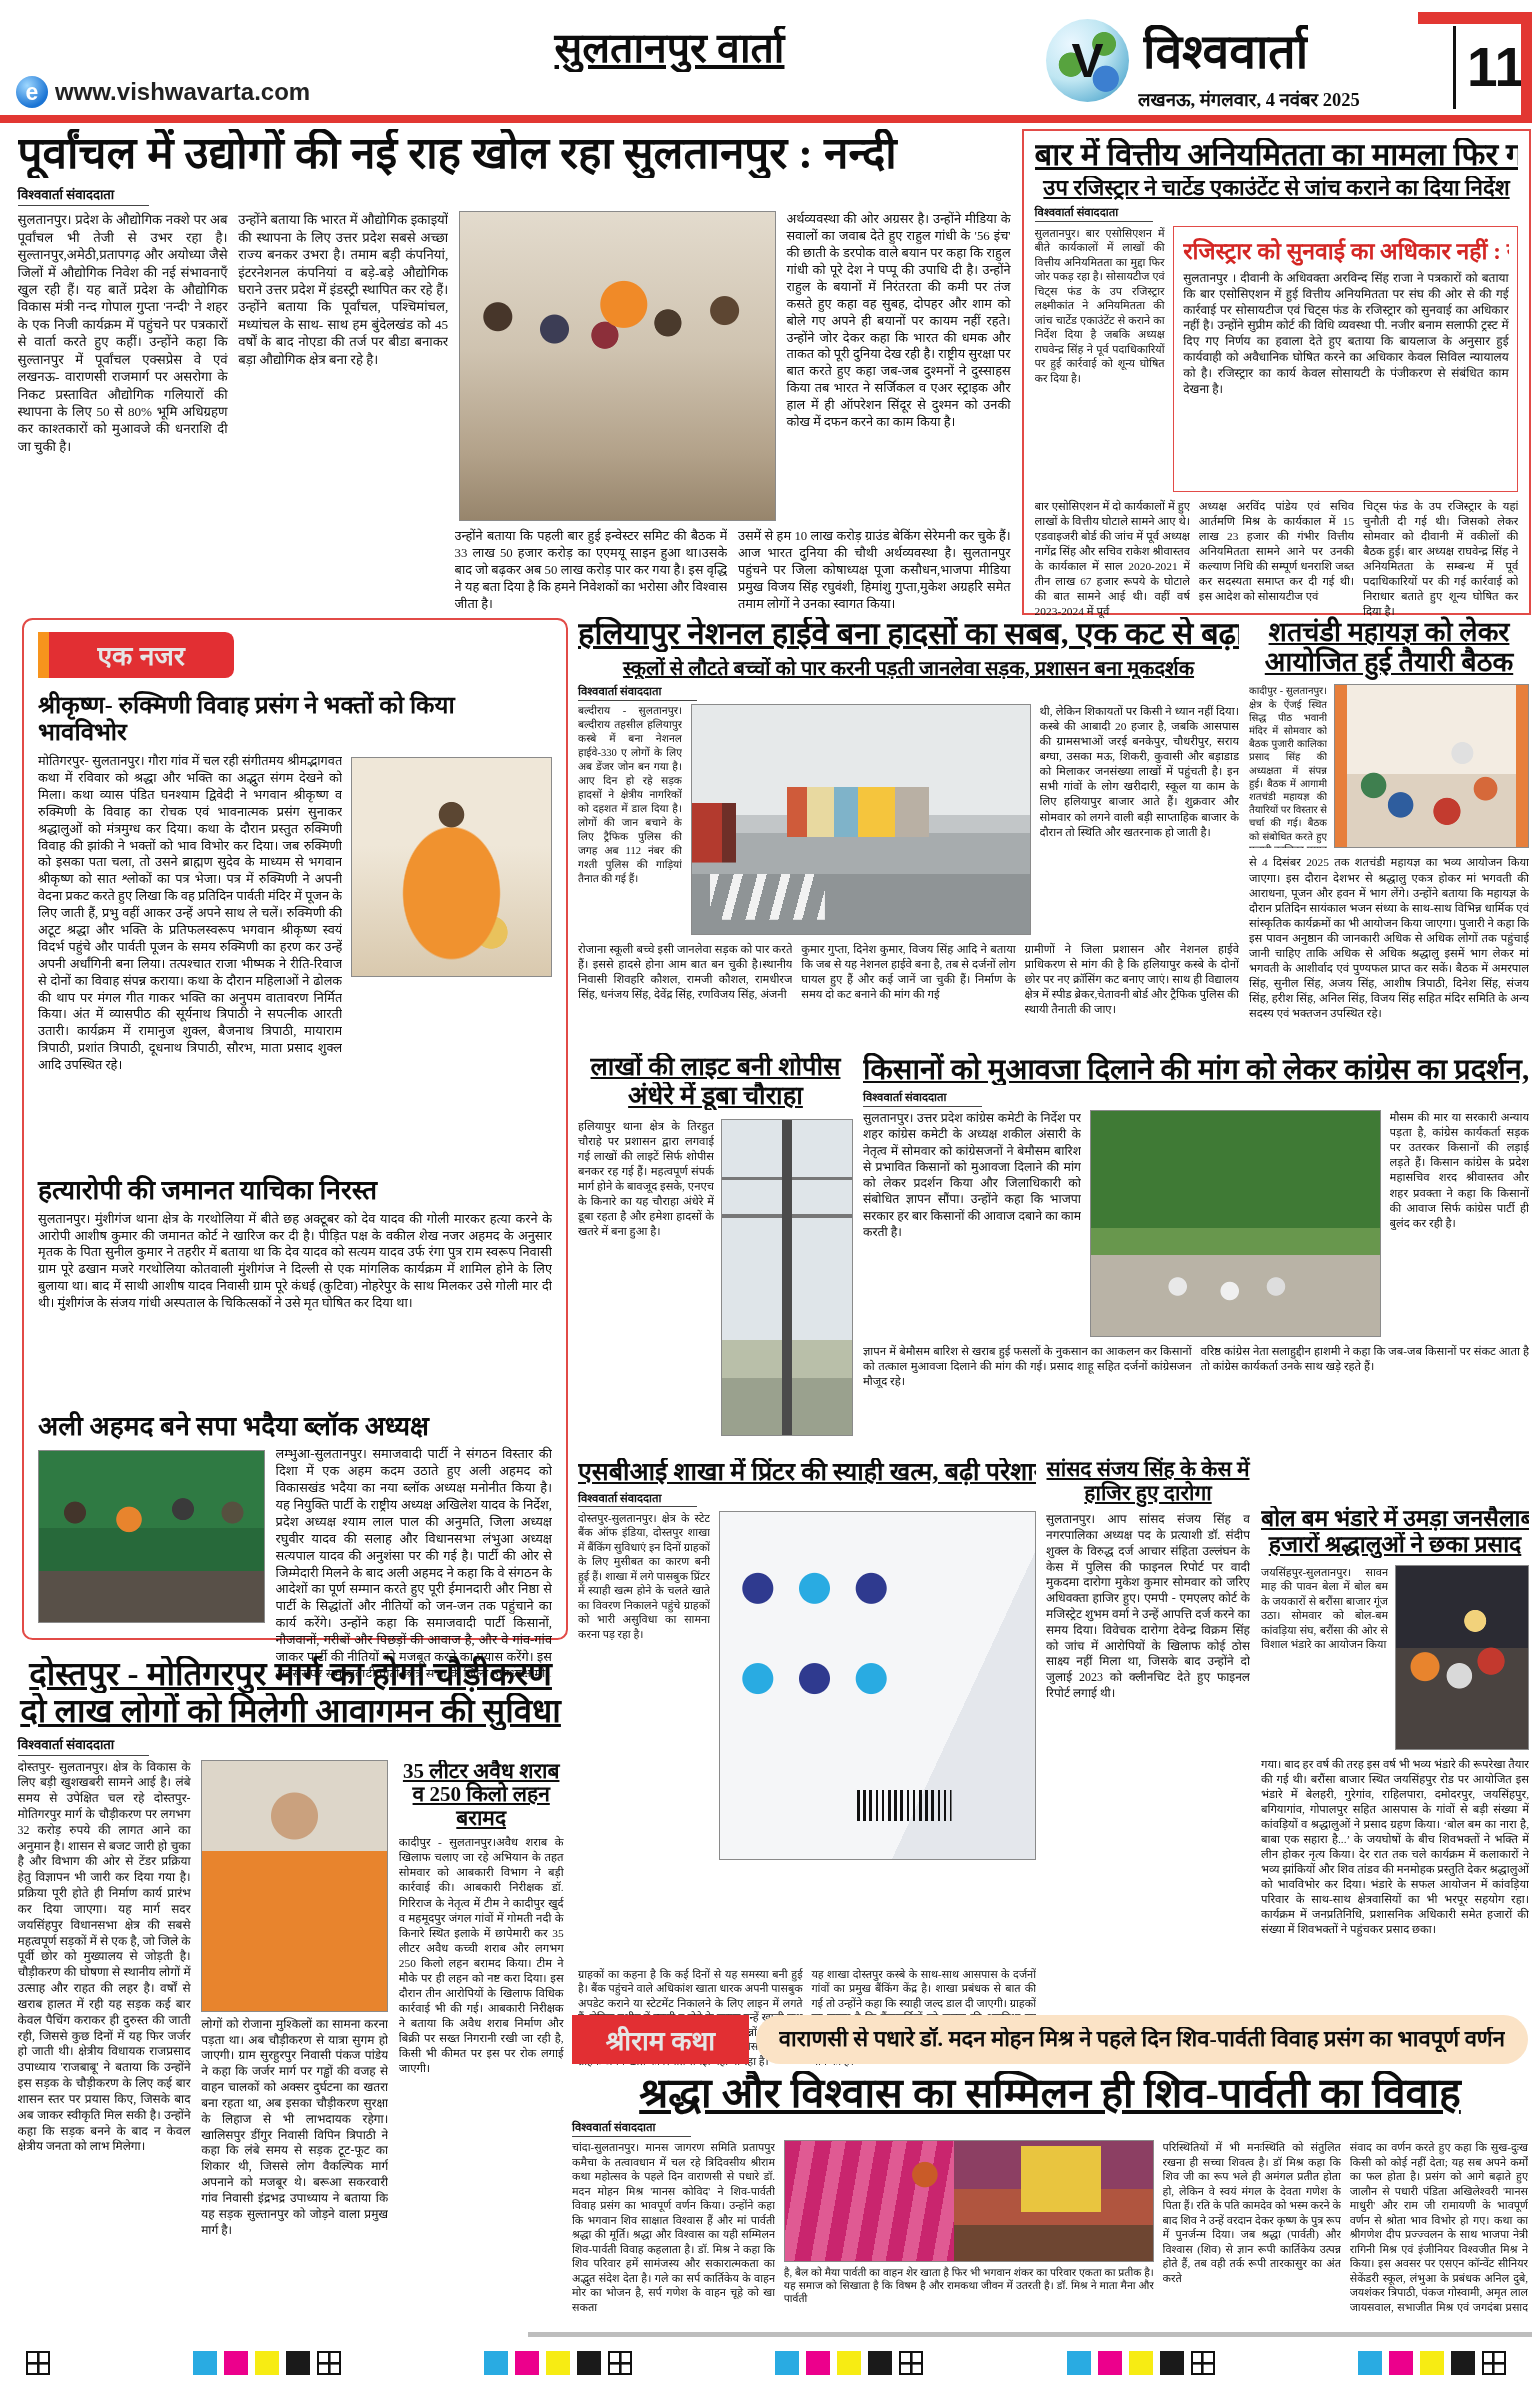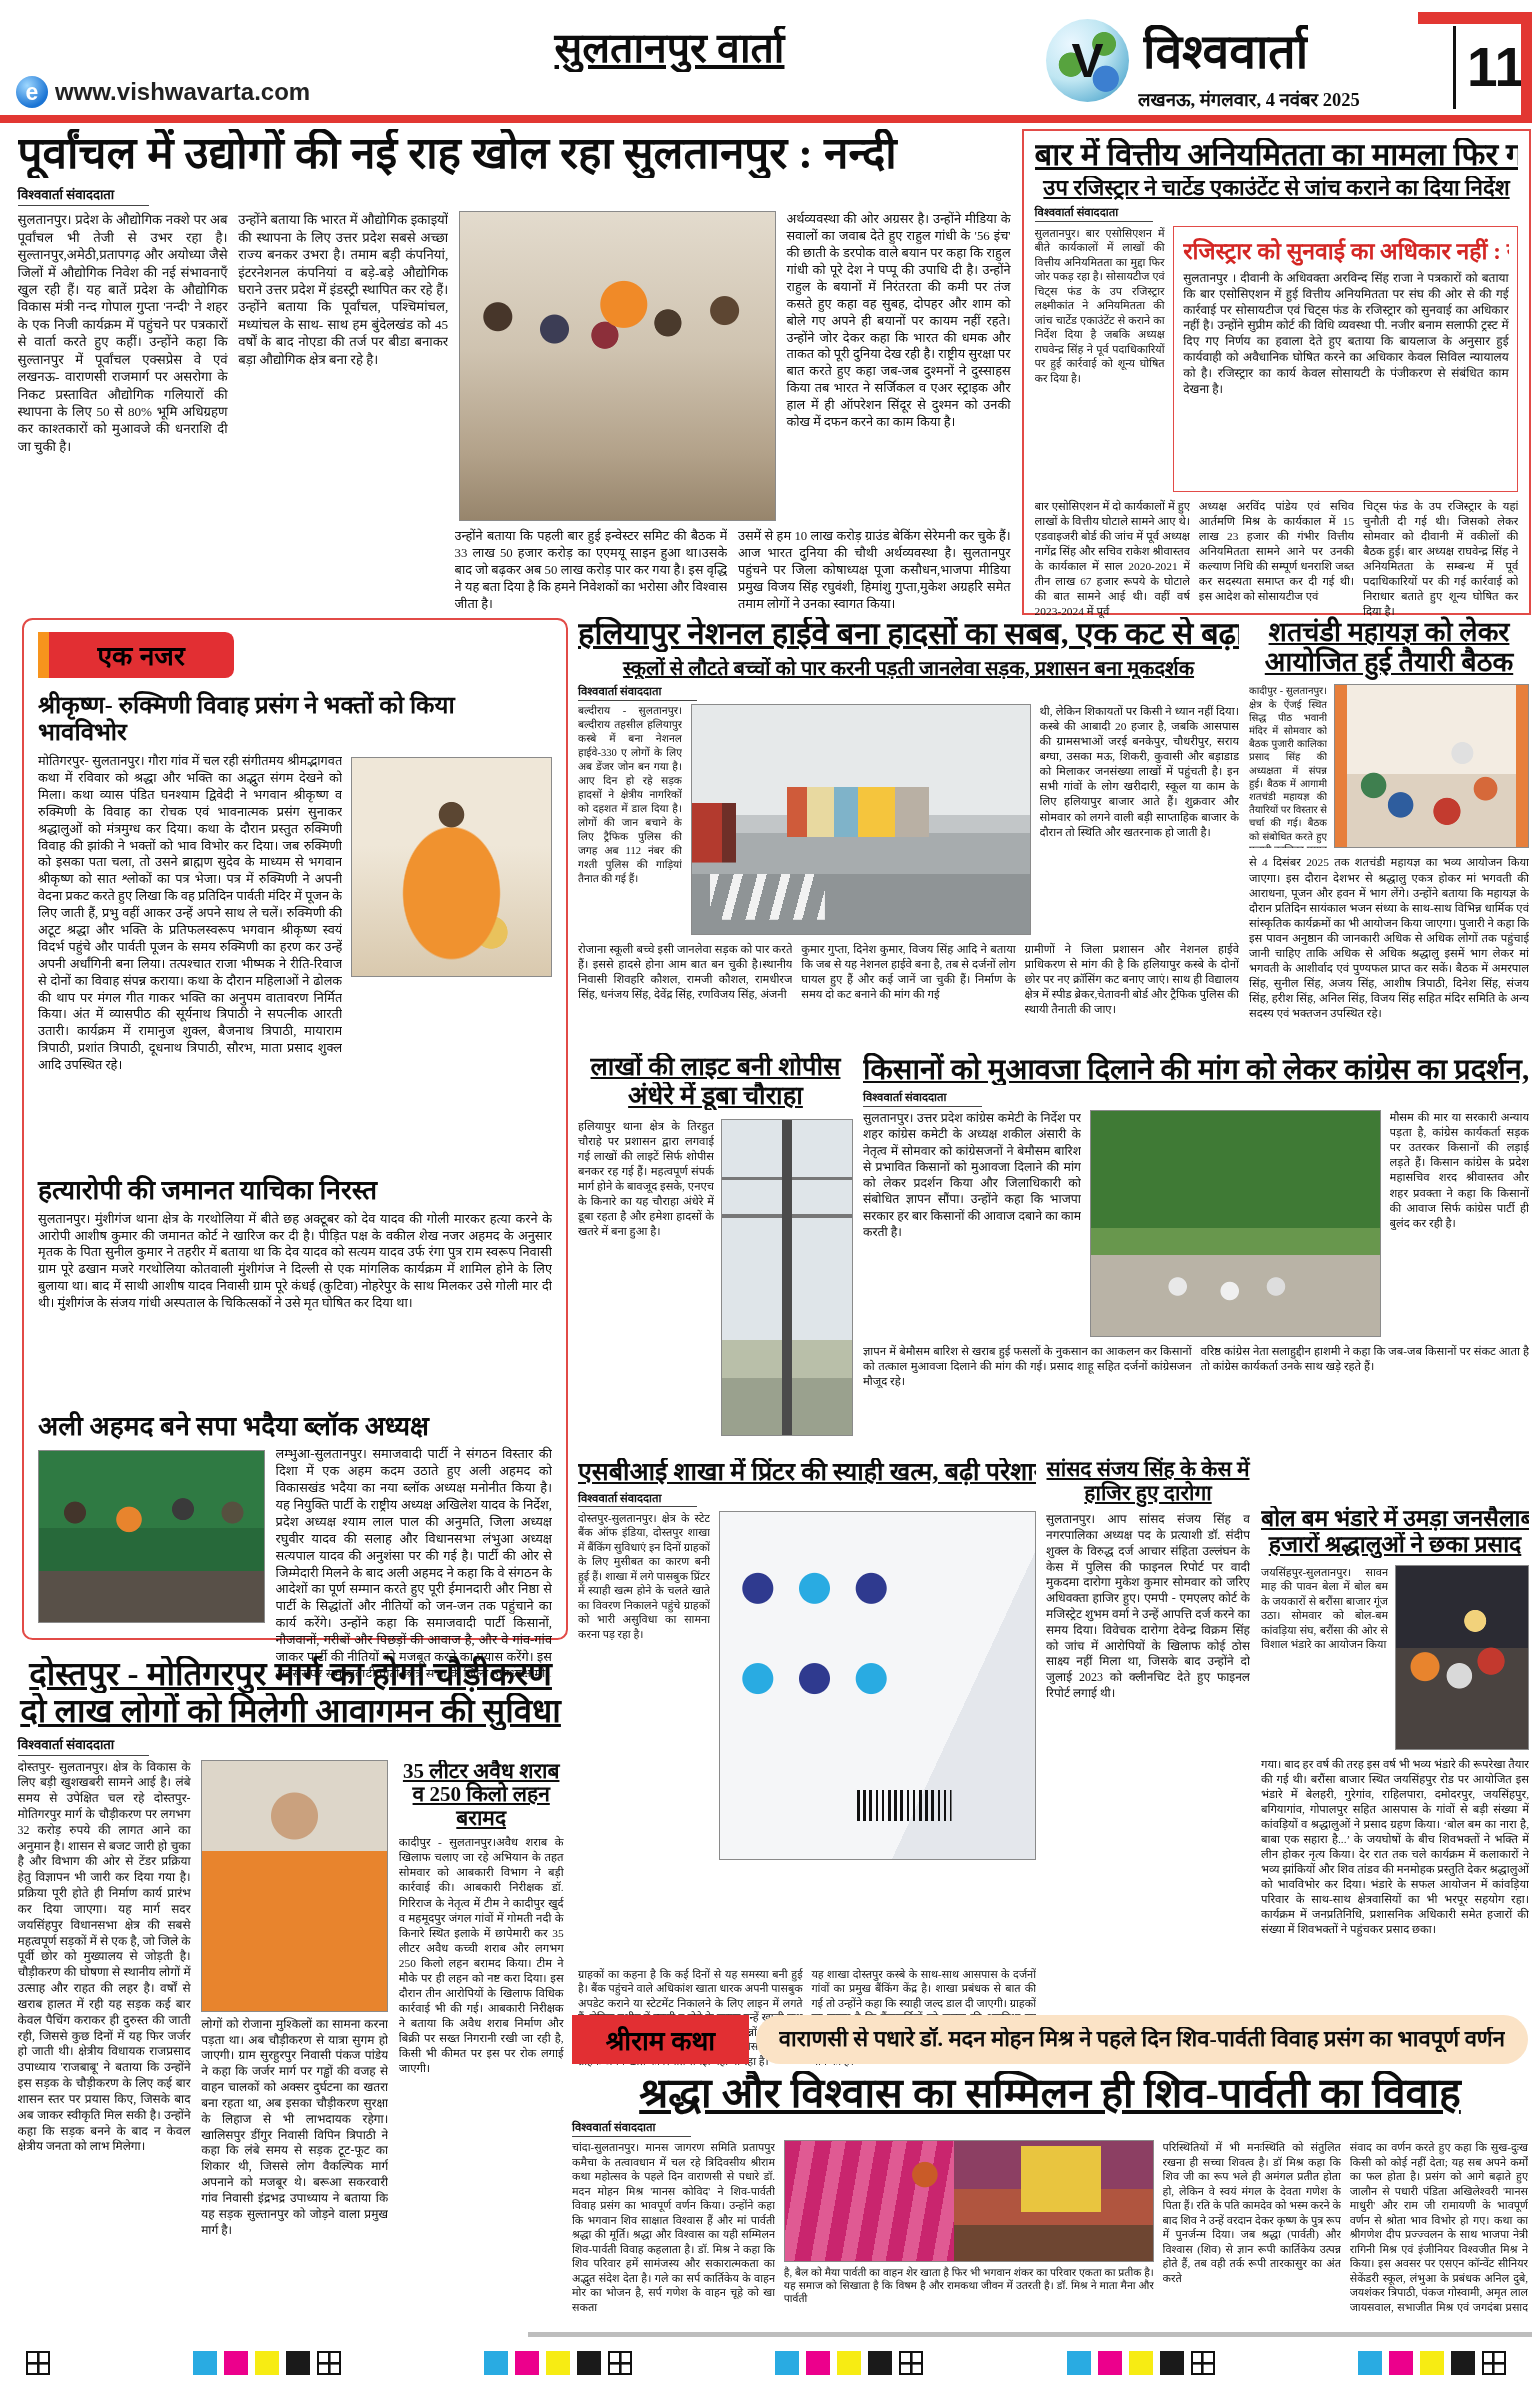--- a/index.html
+++ b/index.html
@@ -31,21 +31,21 @@
         radial-gradient(circle at 72% 72%,#3c7fd0 0 15%,transparent 16%);}
   #logo .v{position:relative;font-size:48px;font-weight:700;color:#111;font-family:"Liberation Sans",sans-serif;}
   #brand{left:1143px;top:25px;font-size:48px;}
   #edition{left:1138px;top:86px;font-size:18.5px;font-weight:700;}
   #pg-vline{left:1453px;top:26.4px;width:2.6px;height:83px;background:#111;}
   #pg-num{left:1467px;top:35px;font-size:55px;font-weight:700;font-family:"Liberation Sans",sans-serif;}
   #pg-brkt-h{left:1418px;top:12.3px;width:114px;height:11.4px;background:#e23732;}
   #pg-brkt-v{left:1521px;top:12.3px;width:11.4px;height:104px;background:#e23732;}
   
   .redbox{border:2.6px solid #e24b47;box-sizing:border-box;}
-  .kicker-red{background:#e22f33;color:#000000;font-weight:700;display:flex;align-items:center;justify-content:center;}
+  .kicker-red{background:#e22f33;color:#e5e5e5;font-weight:700;display:flex;align-items:center;justify-content:center;}
   .pill{background:#fbe3c6;border-radius:26.4px;display:flex;align-items:center;padding:0 23px;}
   .inner-red-title{color:#d42724;font-weight:700;}
   
   #cmyk{left:0;top:2348px;width:1532px;height:30px;display:flex;align-items:center;
         justify-content:space-between;padding:0 26.4px;box-sizing:border-box;}
   .cgroup{display:flex;gap:7px;align-items:center;}
   .sw{width:24px;height:24px;}
   .reg{width:24px;height:24px;border:2.2px solid #111;box-sizing:border-box;background:
        linear-gradient(#111,#111) center/100% 2.6px no-repeat,
        linear-gradient(#111,#111) center/2.6px 100% no-repeat;}

